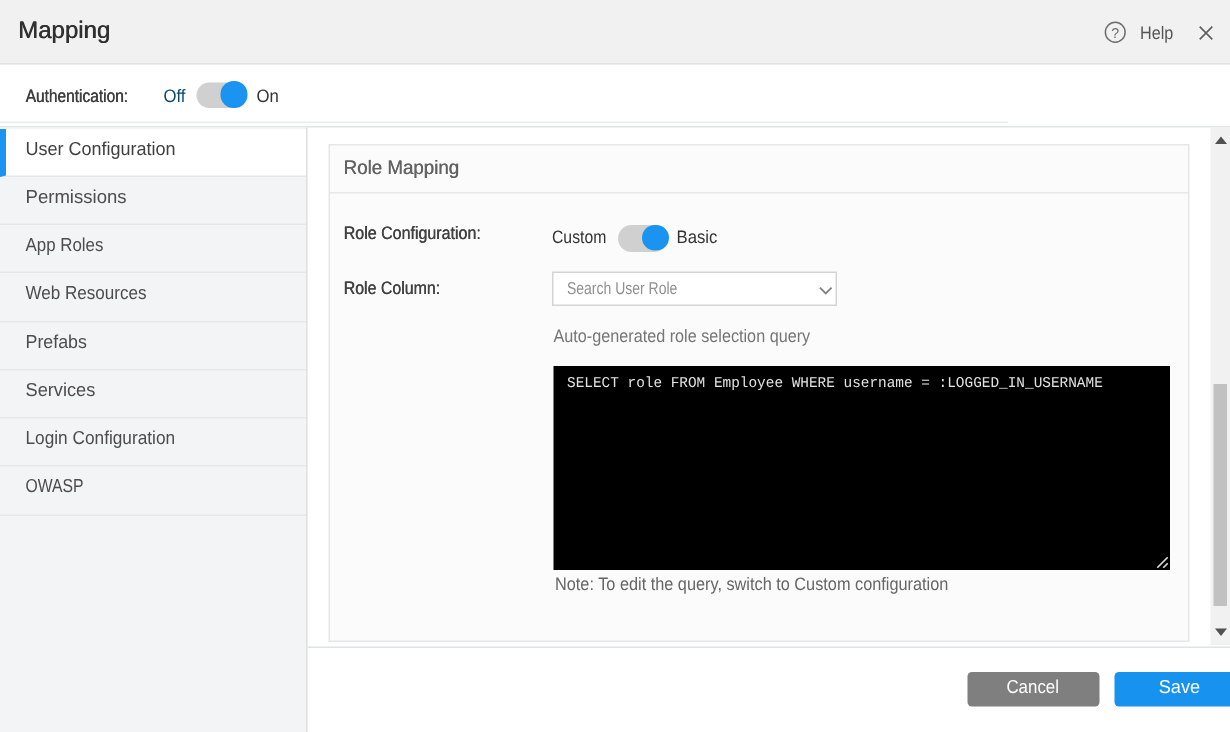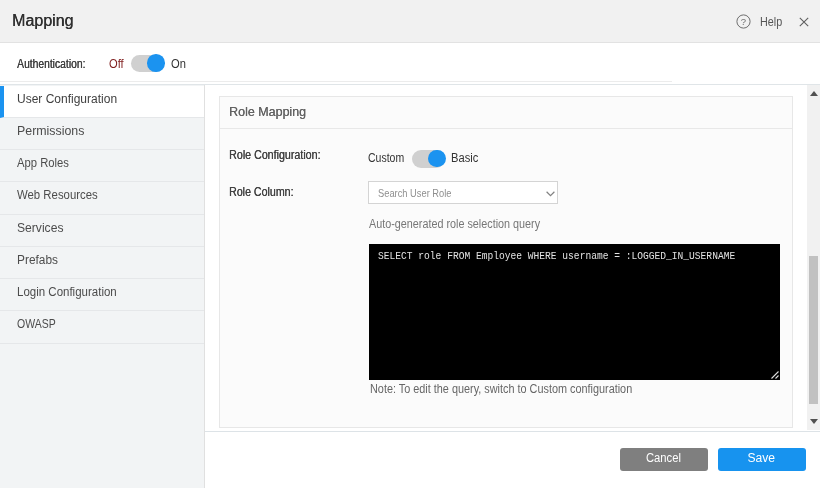--- a/index.html
+++ b/index.html
@@ -10,21 +10,21 @@
   background:#f1f1f1; border-bottom:1px solid #e2e2e2; }
 .header .title { position:absolute; left:12px; top:12px; font-size:16px;
   color:#303030; text-shadow:0.35px 0 0 #303030; }
 .help { position:absolute; left:760px; top:15px; font-size:12px; color:#555; }
 .helpicon { position:absolute; left:736px; top:14px; }
 .close { position:absolute; left:799px; top:17px; }
 .authrow { position:absolute; left:0; top:44px; width:672px; height:37.5px;
   background:#fff; border-bottom:1px solid #ececec; }
 .authlabel { position:absolute; left:17px; top:13px; font-size:12px;
   color:#3f3f3f; text-shadow:0.3px 0 0 #3f3f3f; }
-.off1 { position:absolute; left:108.5px; top:13px; font-size:12px; color:#7f1d1d; }
+.off1 { position:absolute; left:108.5px; top:13px; font-size:12px; color:#0c4a6e; }
 .on1 { position:absolute; left:171px; top:13px; font-size:12px; color:#333; }
 .toggle { position:absolute; width:33px; height:17.5px; border-radius:9px;
   background:#d0d0d0; }
 .toggle .knob { position:absolute; right:-0.5px; top:-0.25px; width:17.5px; height:17.5px;
   border-radius:50%; background:#1b93f0; }
 .t1 { left:131px; top:10.5px; }
 .topline { position:absolute; left:0; top:84px; width:820px; height:1px;
   background:#e0e5e8; }
 .sidebar { position:absolute; left:0; top:85px; width:205px; height:403px;
   background:#f2f4f5; border-right:1px solid #e0e0e0; }
@@ -63,21 +63,21 @@
   border-left:4px solid transparent; border-right:4px solid transparent;
   border-bottom:5px solid #515151; }
 .arrow-dn { position:absolute; left:3px; bottom:6px; width:0; height:0;
   border-left:4px solid transparent; border-right:4px solid transparent;
   border-top:5px solid #515151; }
 .thumb { position:absolute; left:2px; top:171px; width:9px; height:148px;
   background:#c1c1c1; }
 .sep2 { position:absolute; left:205px; top:430.5px; width:615px; height:1px;
   background:#dde3e7; }
 .btn { position:absolute; top:448px; height:23px; border-radius:3px;
-  color:#fff; font-size:12.5px; text-align:center; line-height:20px; }
+  color:#fff; font-size:12.5px; text-align:center; line-height:20px;margin-left:25px; }
 .btn .sx { transform:scaleX(0.86); transform-origin:50% 50%; }
 .cancel { left:619.5px; width:88px; background:#7f7f7f; }
 .save { left:717.5px; width:88px; background:#1793ef; }
 </style>
 </head>
 <body>
 <div class="header">
   <div class="title">Mapping</div>
   <svg class="helpicon" width="15" height="15" viewBox="0 0 15 15">
     <circle cx="7.5" cy="7.5" r="6.6" fill="none" stroke="#6e6e6e" stroke-width="1"></circle>
@@ -96,22 +96,22 @@
     </div>
   <div class="on1"><span class="sx" style="transform:scaleX(0.93)">On</span></div>
 </div>
 <div class="topline"></div>
 <div class="sidebar">
   <div class="pad"></div>
   <div class="item active"><span class="sx" style="transform:scaleX(0.96)">User Configuration</span></div>
   <div class="item"><span class="sx" style="transform:scaleX(0.99)">Permissions</span></div>
   <div class="item"><span class="sx" style="transform:scaleX(0.90)">App Roles</span></div>
   <div class="item"><span class="sx" style="transform:scaleX(0.91)">Web Resources</span></div>
+  <div class="item"><span class="sx" style="transform:scaleX(0.95)">Prefabs</span></div>
   <div class="item"><span class="sx" style="transform:scaleX(0.97)">Services</span></div>
-  <div class="item"><span class="sx" style="transform:scaleX(0.95)">Prefabs</span></div>
   <div class="item"><span class="sx" style="transform:scaleX(0.92)">Login Configuration</span></div>
   <div class="item"><span class="sx" style="transform:scaleX(0.84)">OWASP</span></div>
 </div>
 <div class="panel">
   <div class="panel-h"><span class="sx">Role Mapping</span></div>
 </div>
 <div class="lbl" style="left:229px; top:147.5px;"><span class="sx" style="transform:scaleX(0.89)">Role Configuration:</span></div>
 <div class="val" style="left:368px; top:151px;"><span class="sx" style="transform:scaleX(0.875)">Custom</span></div>
 <div class="toggle" style="left:412px; top:150px;">
     <div class="knob"></div>

